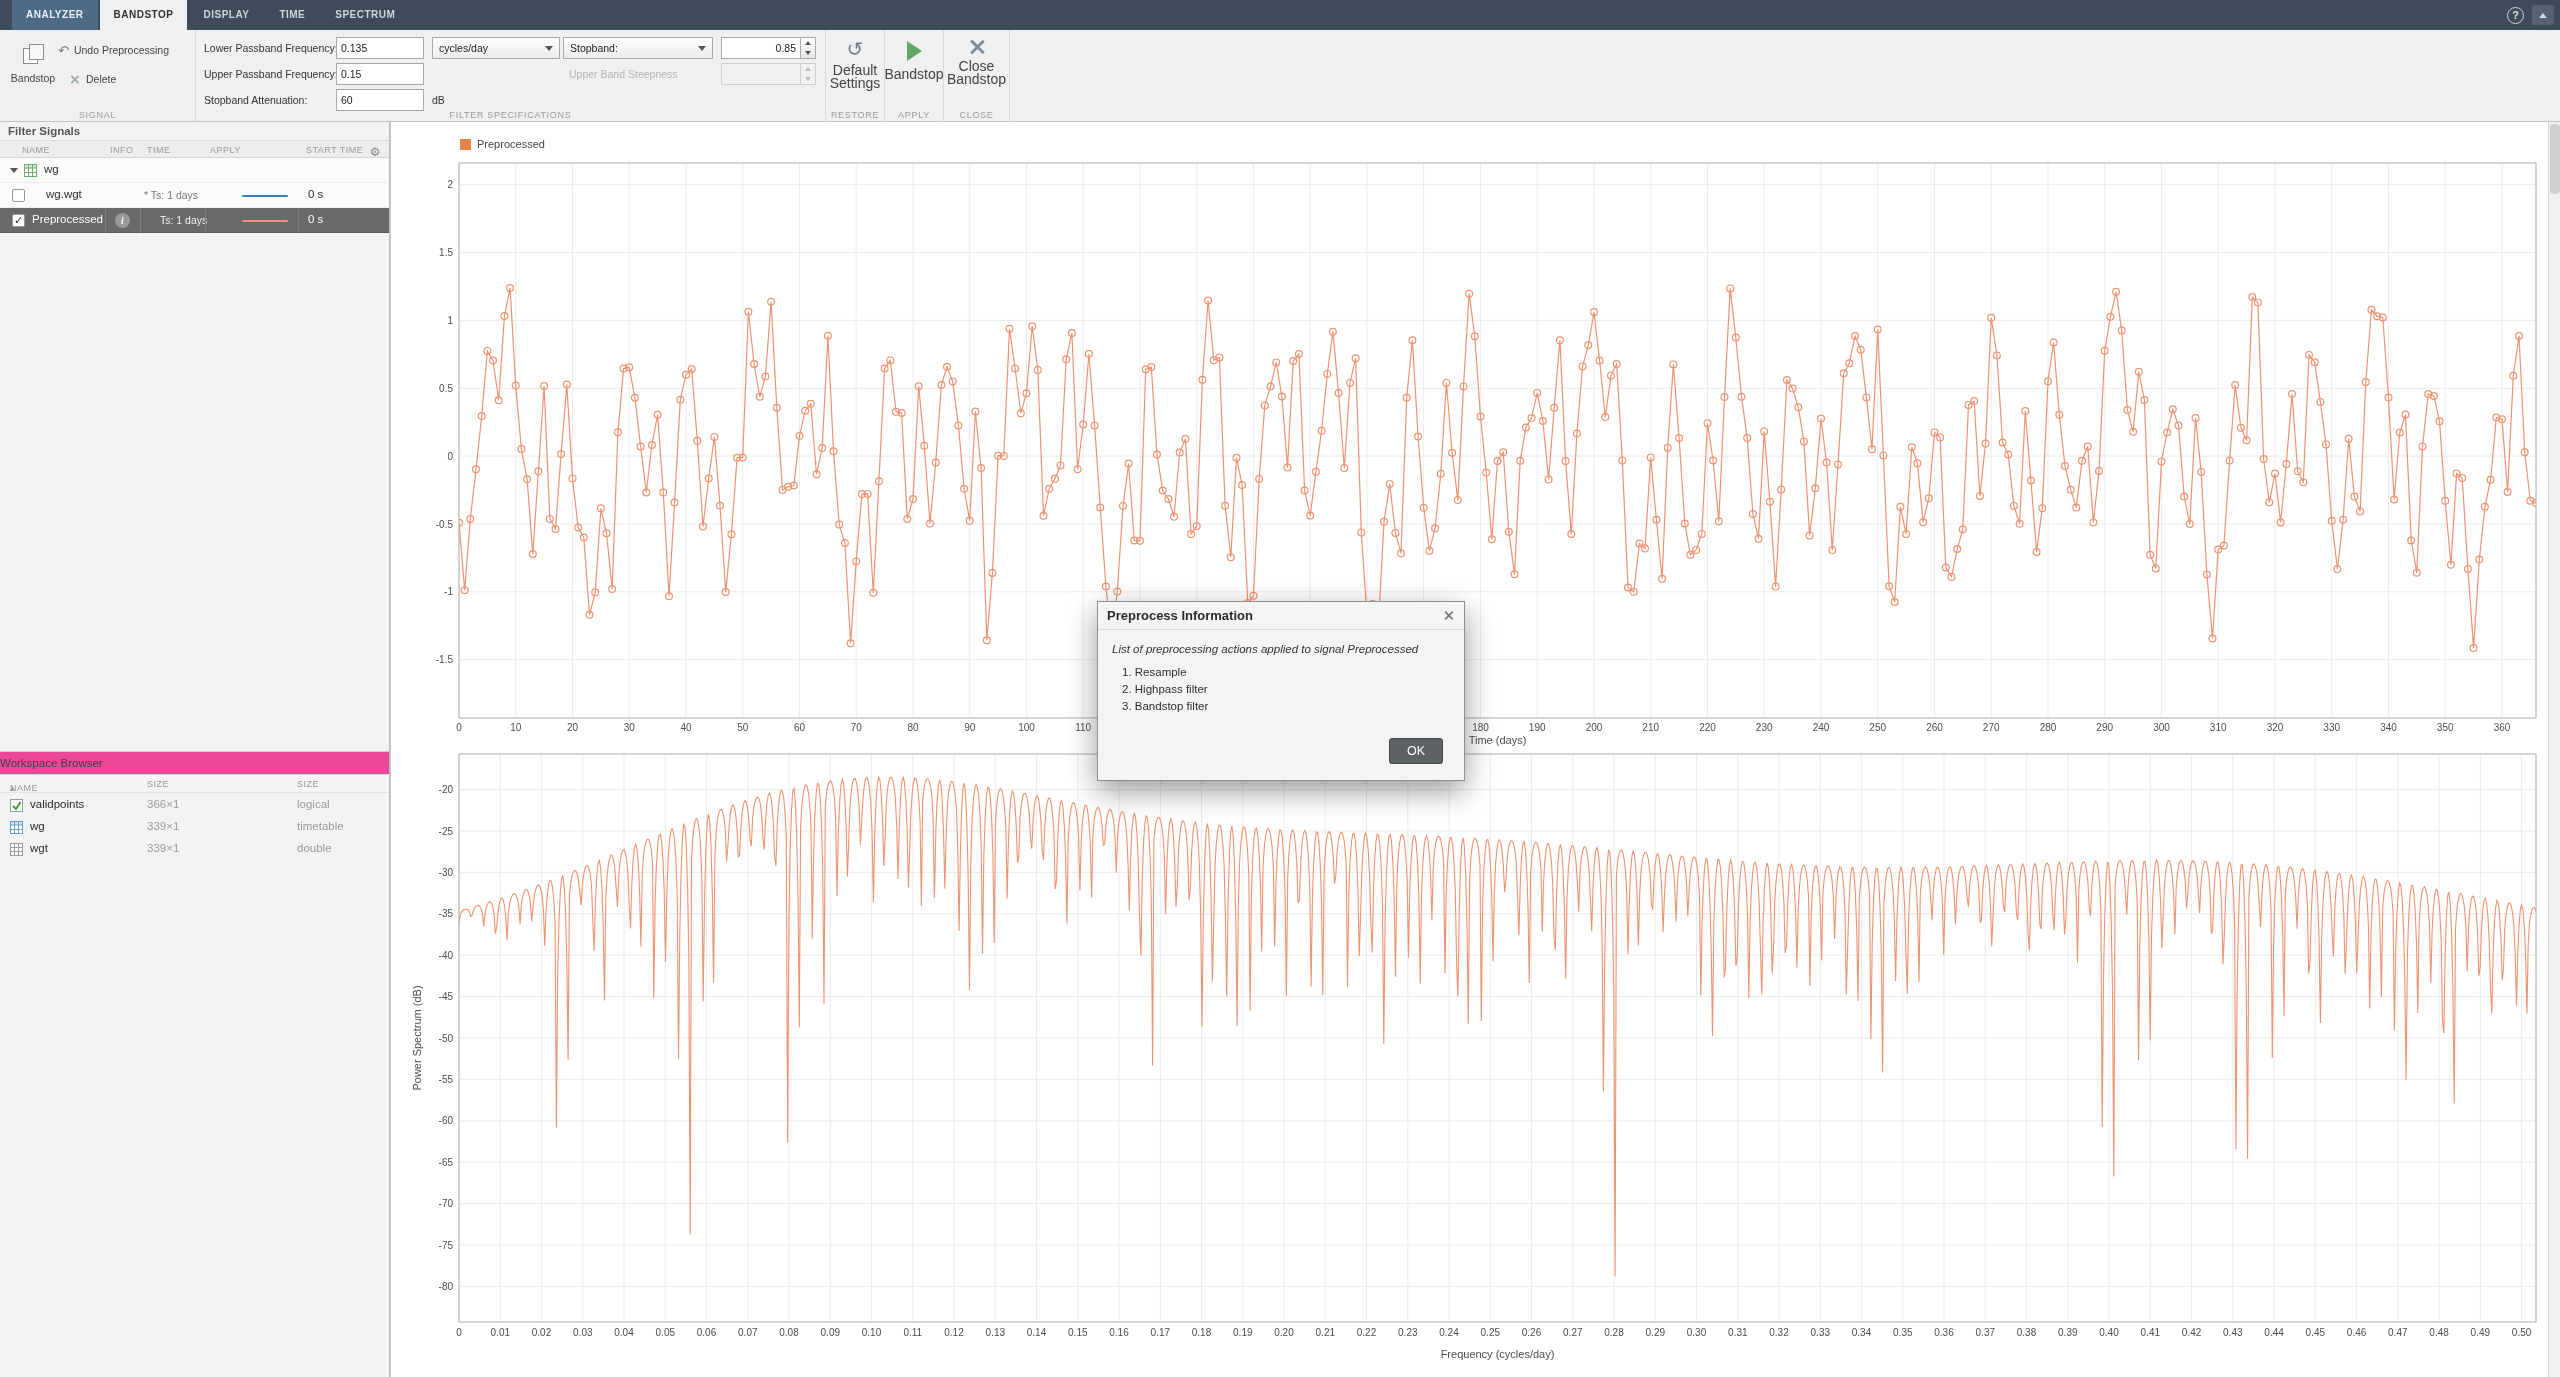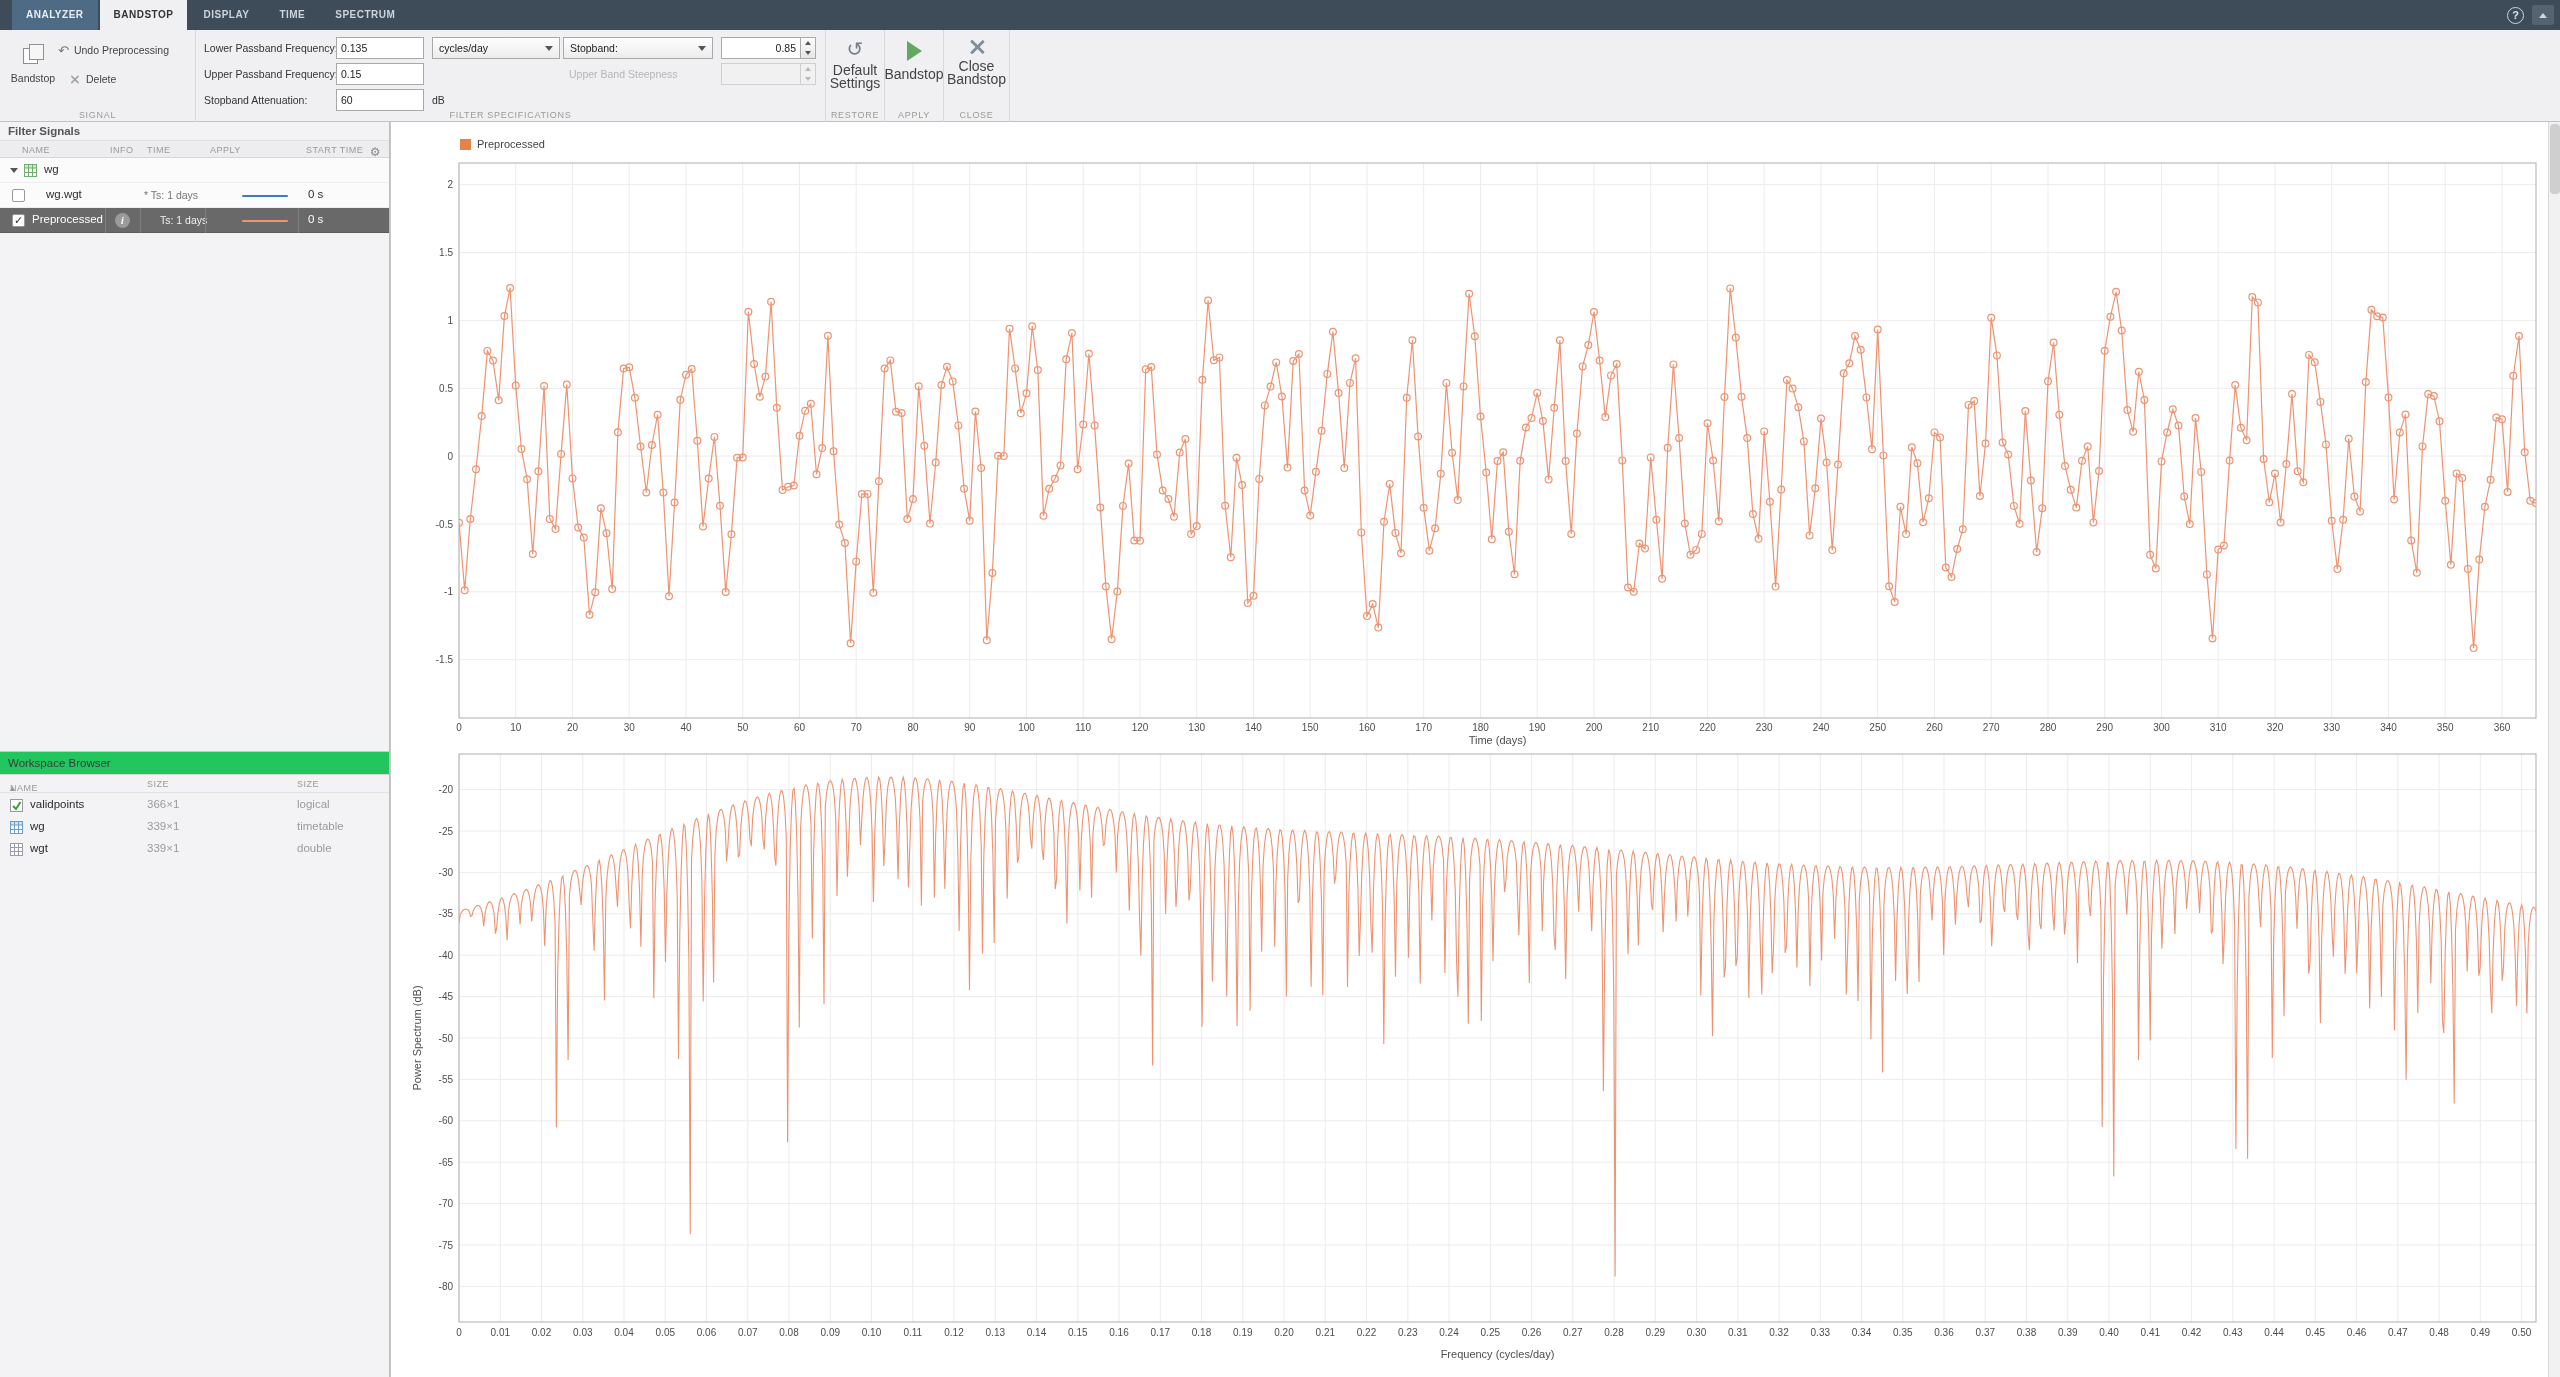--- a/index.html
+++ b/index.html
@@ -75,23 +75,23 @@
   .tri-down{position:absolute;left:10px;top:10px;width:0;height:0;border-left:4px solid transparent;border-right:4px solid transparent;border-top:5px solid #555;}
   .cb{position:absolute;left:12px;top:6px;width:13px;height:13px;background:#fff;border:1px solid #999;
        border-radius:2px;font-size:11px;line-height:11px;text-align:center;color:#2e2e2e;}
   .cell-line{position:absolute;top:12px;height:2px;width:46px;border-radius:1px;}
   .info-badge{position:absolute;left:115px;top:5px;width:15px;height:15px;border-radius:50%;background:#9a9a9a;
        color:#fff;font-size:10px;font-style:italic;font-weight:bold;text-align:center;line-height:15px;font-family:"Liberation Serif",serif;}
   .sel-borders span.cellsep{position:absolute;top:0;width:1px;height:25px;background:#7e7e7e;}
   .gear{position:absolute;right:8px;top:1px;font-size:12px;color:#8a8a8a;}
 
   
-  .ws-header{position:absolute;left:0;top:629px;width:100%;height:24px;background:#22c55e;
+  .ws-header{position:absolute;left:0;top:629px;width:100%;height:24px;background:#ec4899;
        border-top:1px solid #c9c9c9;border-bottom:1px solid #d4d4d4;font-size:11.5px;color:#3c3c3c;
-       line-height:22px;padding-left:8px;}
+       line-height:22px;}
   .ws-thead{position:absolute;left:0;top:653px;width:100%;height:18px;font-size:9px;color:#999;letter-spacing:.5px;
        border-bottom:1px solid #e2e2e2;}
   .ws-thead span{position:absolute;top:4px;}
   .ws-row{position:absolute;left:0;width:100%;height:22px;font-size:11.5px;color:#2b2b2b;}
   .ws-row .meta{color:#9a9a9a;}
   .ws-row svg{position:absolute;left:10px;top:4px;}
 
   
   .main-bg{position:absolute;left:390px;top:122px;width:2158px;height:1255px;background:#fff;border-left:1px solid #c9c9c9;}
   svg text{font-family:"Liberation Sans","DejaVu Sans",sans-serif;}
@@ -931,14 +931,27 @@
 
   <div class="legend">
     <span class="swatch" style="background:#e58449"></span>
     <span>Preprocessed</span>
   </div>
 
   <div class="vscroll">
     <span class="thumb"></span>
   </div>
 
+  <div class="dialog">
+    <div class="dlg-title">
+      <span class="t">Preprocess Information</span>
+      <span class="xicon dark" style="transform:scale(.85)"></span>
+    </div>
+    <div class="dlg-msg">List of preprocessing actions applied to signal Preprocessed</div>
+    <div class="dlg-list">
+      <div>1. Resample</div>
+      <div>2. Highpass filter</div>
+      <div>3. Bandstop filter</div>
+    </div>
+    <div class="ok-btn">OK</div>
+  </div>
 
 </div>
 
 </body></html>

